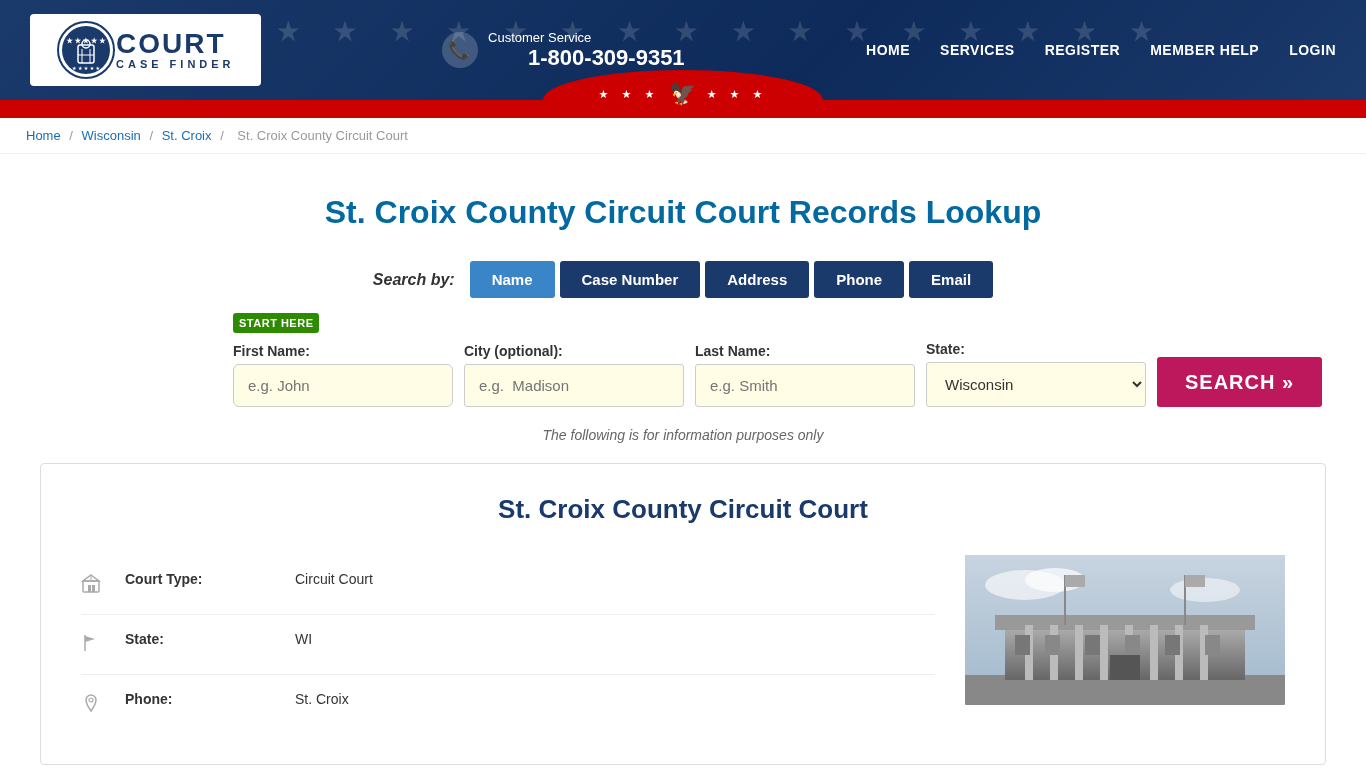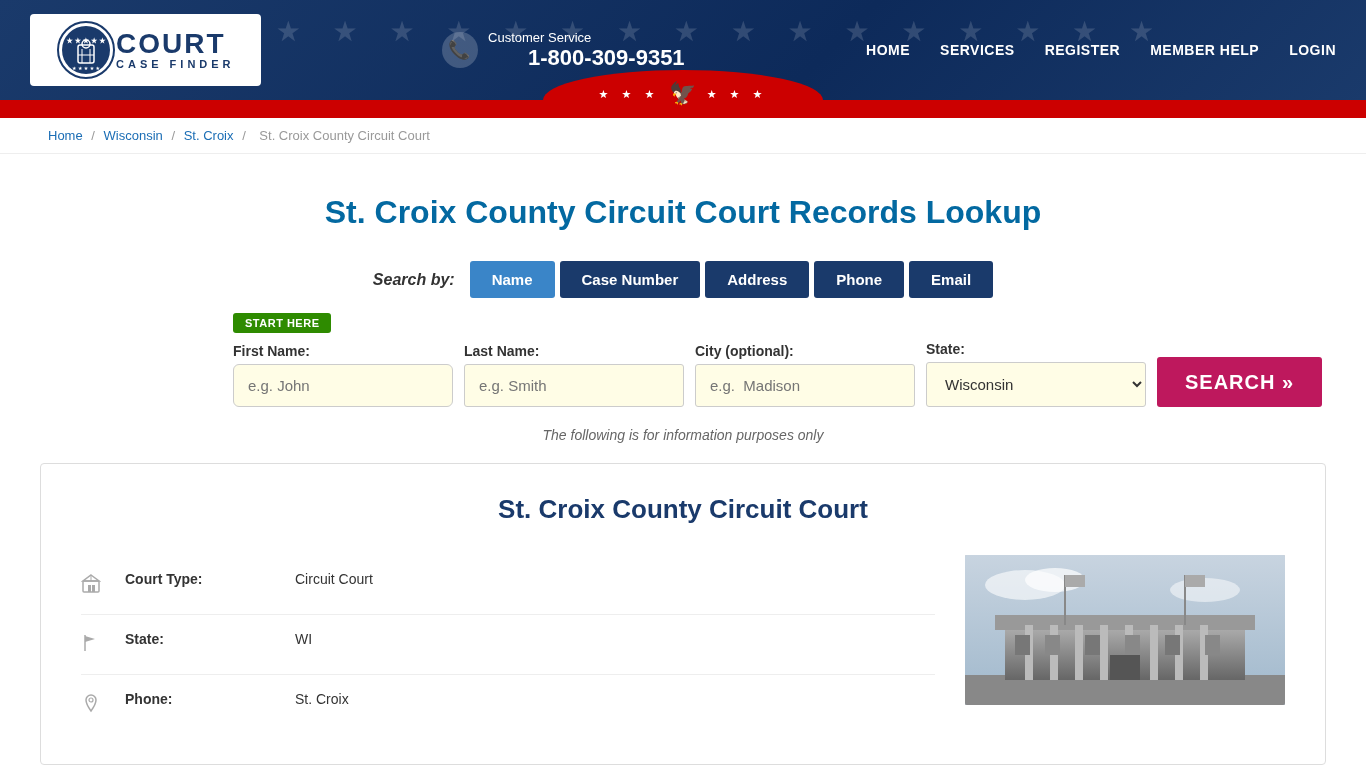--- a/index.html
+++ b/index.html
@@ -117,21 +117,21 @@
       color: white;
       font-size: 13px;
     }
     .eagle-icon {
       font-size: 22px;
     }
     .stars-row { letter-spacing: 5px; font-size: 11px; }
 
     
     .breadcrumb {
-      padding: 10px 48px;
+      padding: 10px 26px;
       font-size: 13px;
       color: #666;
       border-bottom: 1px solid #eee;
     }
     .breadcrumb a { color: #1a6db5; text-decoration: none; }
     .breadcrumb span { margin: 0 5px; color: #999; }
 
     
     .main-content {
       padding: 20px 40px 30px;
@@ -175,21 +175,21 @@
     .tab-btn.active { background: #3a85c8; }
     .tab-btn.inactive { background: #1a3a6b; }
 
     
     .start-here {
       display: inline-block;
       background: #2e8b00;
       color: white;
       font-size: 11px;
       font-weight: bold;
-      padding: 4px 12px;
+      padding: 4px 6px;
       border-radius: 3px;
       margin-bottom: 8px;
       letter-spacing: 0.5px;
       text-align: center;
     }
 
     
     .form-row {
       display: flex;
       gap: 11px;
@@ -386,27 +386,27 @@
 
     <div>
       <span class="start-here">START HERE</span>
     </div>
 
     <div class="form-row">
       <div class="form-group first-name">
         <label>First Name:</label>
         <input type="text" placeholder="e.g. John" style="">
       </div>
+      <div class="form-group city">
+        <label>City (optional):</label>
+        <input type="text" placeholder="e.g.  Madison" style="">
+      </div>
       <div class="form-group last-name">
         <label>Last Name:</label>
         <input type="text" placeholder="e.g. Smith" style="">
-      </div>
-      <div class="form-group city">
-        <label>City (optional):</label>
-        <input type="text" placeholder="e.g.  Madison" style="">
       </div>
       <div class="form-group state">
         <label>State:</label>
         <select>
           <option value="Wisconsin" selected="">Wisconsin</option>
           <option value="Alabama">Alabama</option>
           <option value="Alaska">Alaska</option>
           <option value="Arizona">Arizona</option>
           <option value="Arkansas">Arkansas</option>
           <option value="California">California</option>

